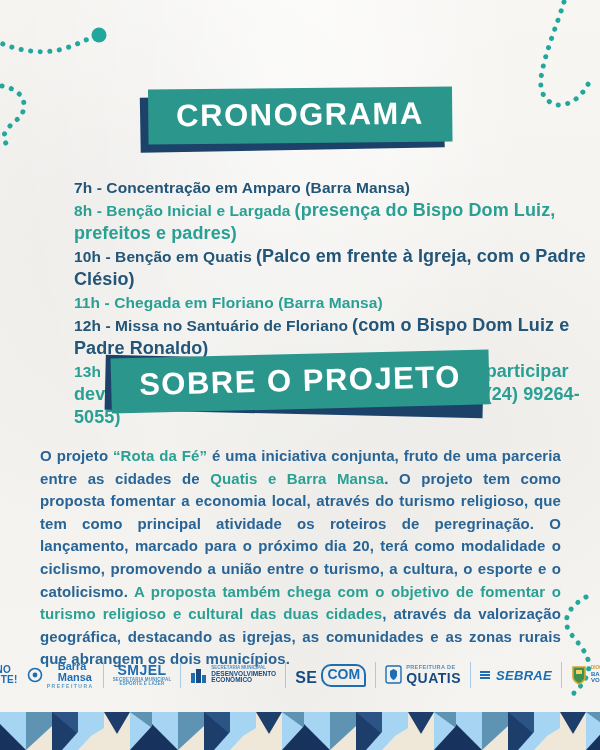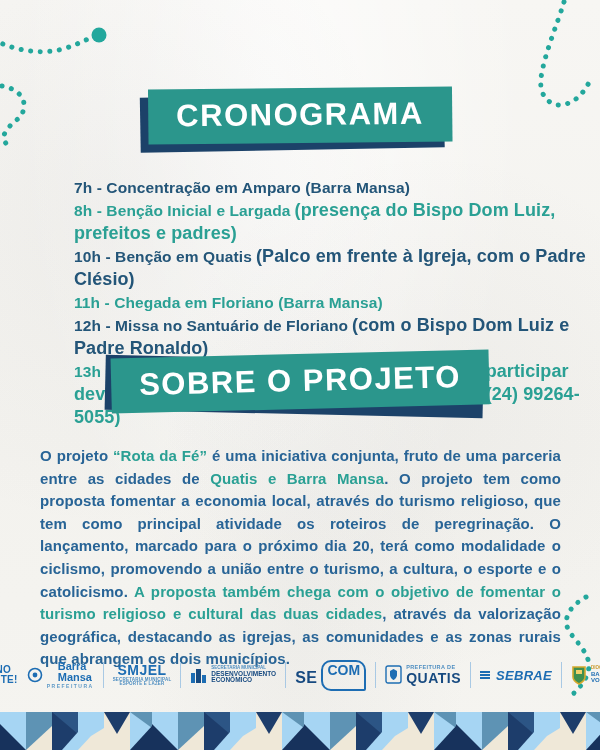--- a/index.html
+++ b/index.html
@@ -44,21 +44,21 @@
   .gov-line{font-size:10px;font-weight:900;letter-spacing:.3px;color:#1d6db3;}
   .bm-name{font-size:11px;font-weight:900;color:#1d6db3;padding-left:11px;}
   .bm-sub{font-size:5px;letter-spacing:1.5px;color:#5f9ac7;font-weight:700;}
   .smjel-name{font-size:14px;font-weight:900;letter-spacing:.5px;}
   .tiny{font-size:4.5px;letter-spacing:.2px;color:#4d8dc0;font-weight:700;}
   .dev-sub{font-size:4.5px;font-weight:700;color:#4d8dc0;}
   .dev-name{font-size:6.5px;font-weight:900;color:#174a80;}
   .secom{display:flex;align-items:center;}
   .secom-se{font-size:16px;font-weight:900;color:#174a80;letter-spacing:.5px;margin-top:6px;}
   .secom-bubble{font-size:14px;font-weight:900;color:#1d6db3;border:2px solid #1d6db3;
-    border-radius:10px 10px 2px 10px;padding:0 4px 11px;}
+    border-radius:10px 10px 2px 10px;padding:0 4px 3px;}
   .quatis-sub{font-size:5.5px;font-weight:700;letter-spacing:.4px;color:#4d8dc0;}
   .quatis-name{font-size:14px;font-weight:900;color:#174a80;letter-spacing:.5px;}
   .sebrae-name{font-size:13px;font-weight:900;font-style:italic;color:#1d6db3;letter-spacing:.3px;}
   .sebrae-bars{display:flex;flex-direction:column;gap:1px;margin-right:2px;}
   .sebrae-bars i{display:block;width:10px;height:2px;background:#1d6db3;}
   .dio-sub{font-size:4.5px;font-weight:700;color:#c99a2e;}
   .dio-name{font-size:6px;font-weight:900;color:#1d6db3;}
   .emblem{flex:0 0 auto;}
   
   .band{position:absolute;left:0;bottom:0;}

